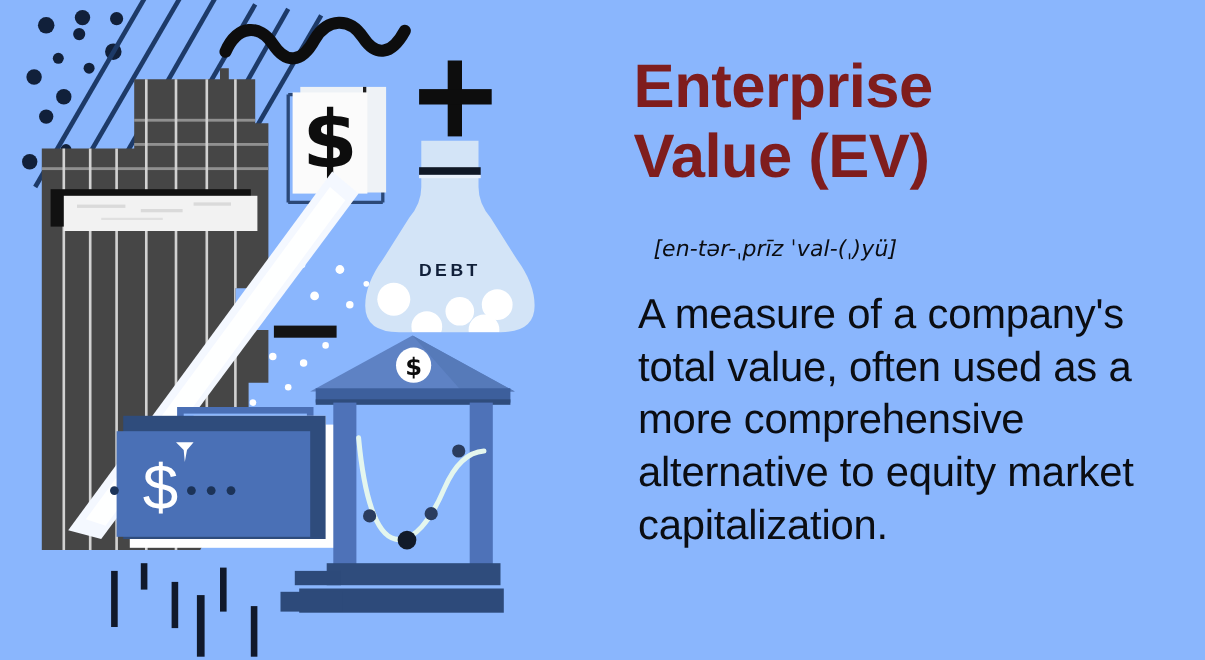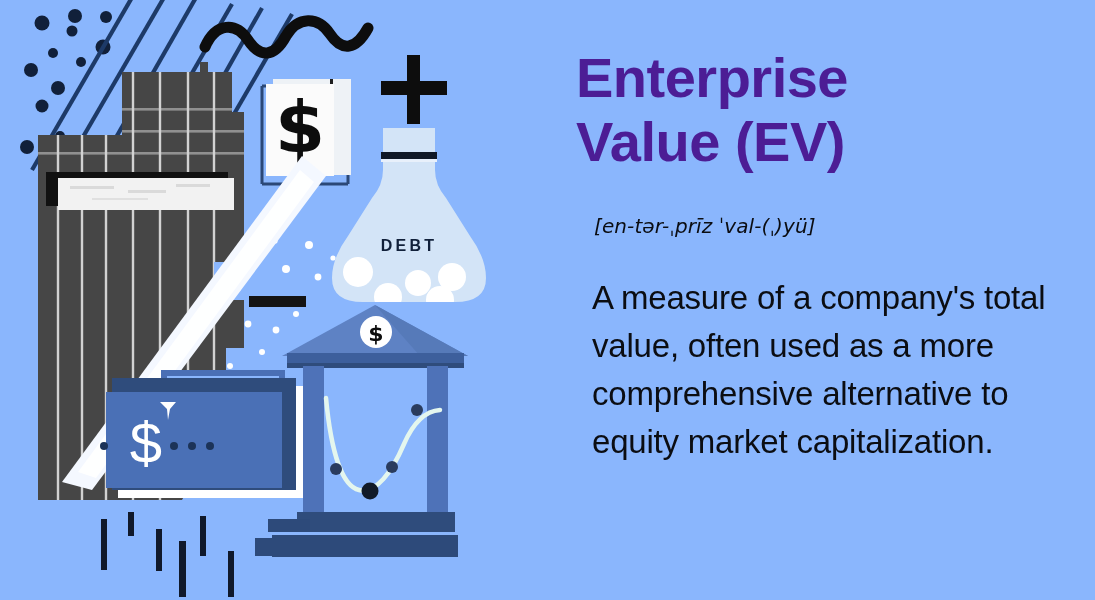--- a/index.html
+++ b/index.html
@@ -48,44 +48,44 @@
     position: absolute;
     left: 0;
     top: 46px;
     width: 470px;
     margin: 0;
     font-family: "Liberation Sans", sans-serif;
     font-weight: bold;
     font-size: 56px;
     line-height: 64px;
     letter-spacing: -0.5px;
-    color: #4c1d95;
+    color: #7f1d1d;
     white-space: pre-line;
   }
   .term-pron {
     position: absolute;
     left: 2px;
     top: 197px;
     margin: 16px;
     font-family: "DejaVu Sans", sans-serif;
     font-style: italic;
     font-size: 20px;
     line-height: 26px;
     letter-spacing: 0.1px;
     color: #0b0d12;
   }
   .term-def {
     position: absolute;
     left: 0;
     top: 258px;
     width: 468px;
-    margin: 16px;
+    margin: 4px;
     font-family: "Liberation Sans", sans-serif;
     font-weight: normal;
-    font-size: 33px;
+    font-size: 38px;
     line-height: 48px;
     letter-spacing: -0.2px;
     color: #0b0d12;
   }
 </style>
 </head>
 <body>
 
 <div class="card">
 

